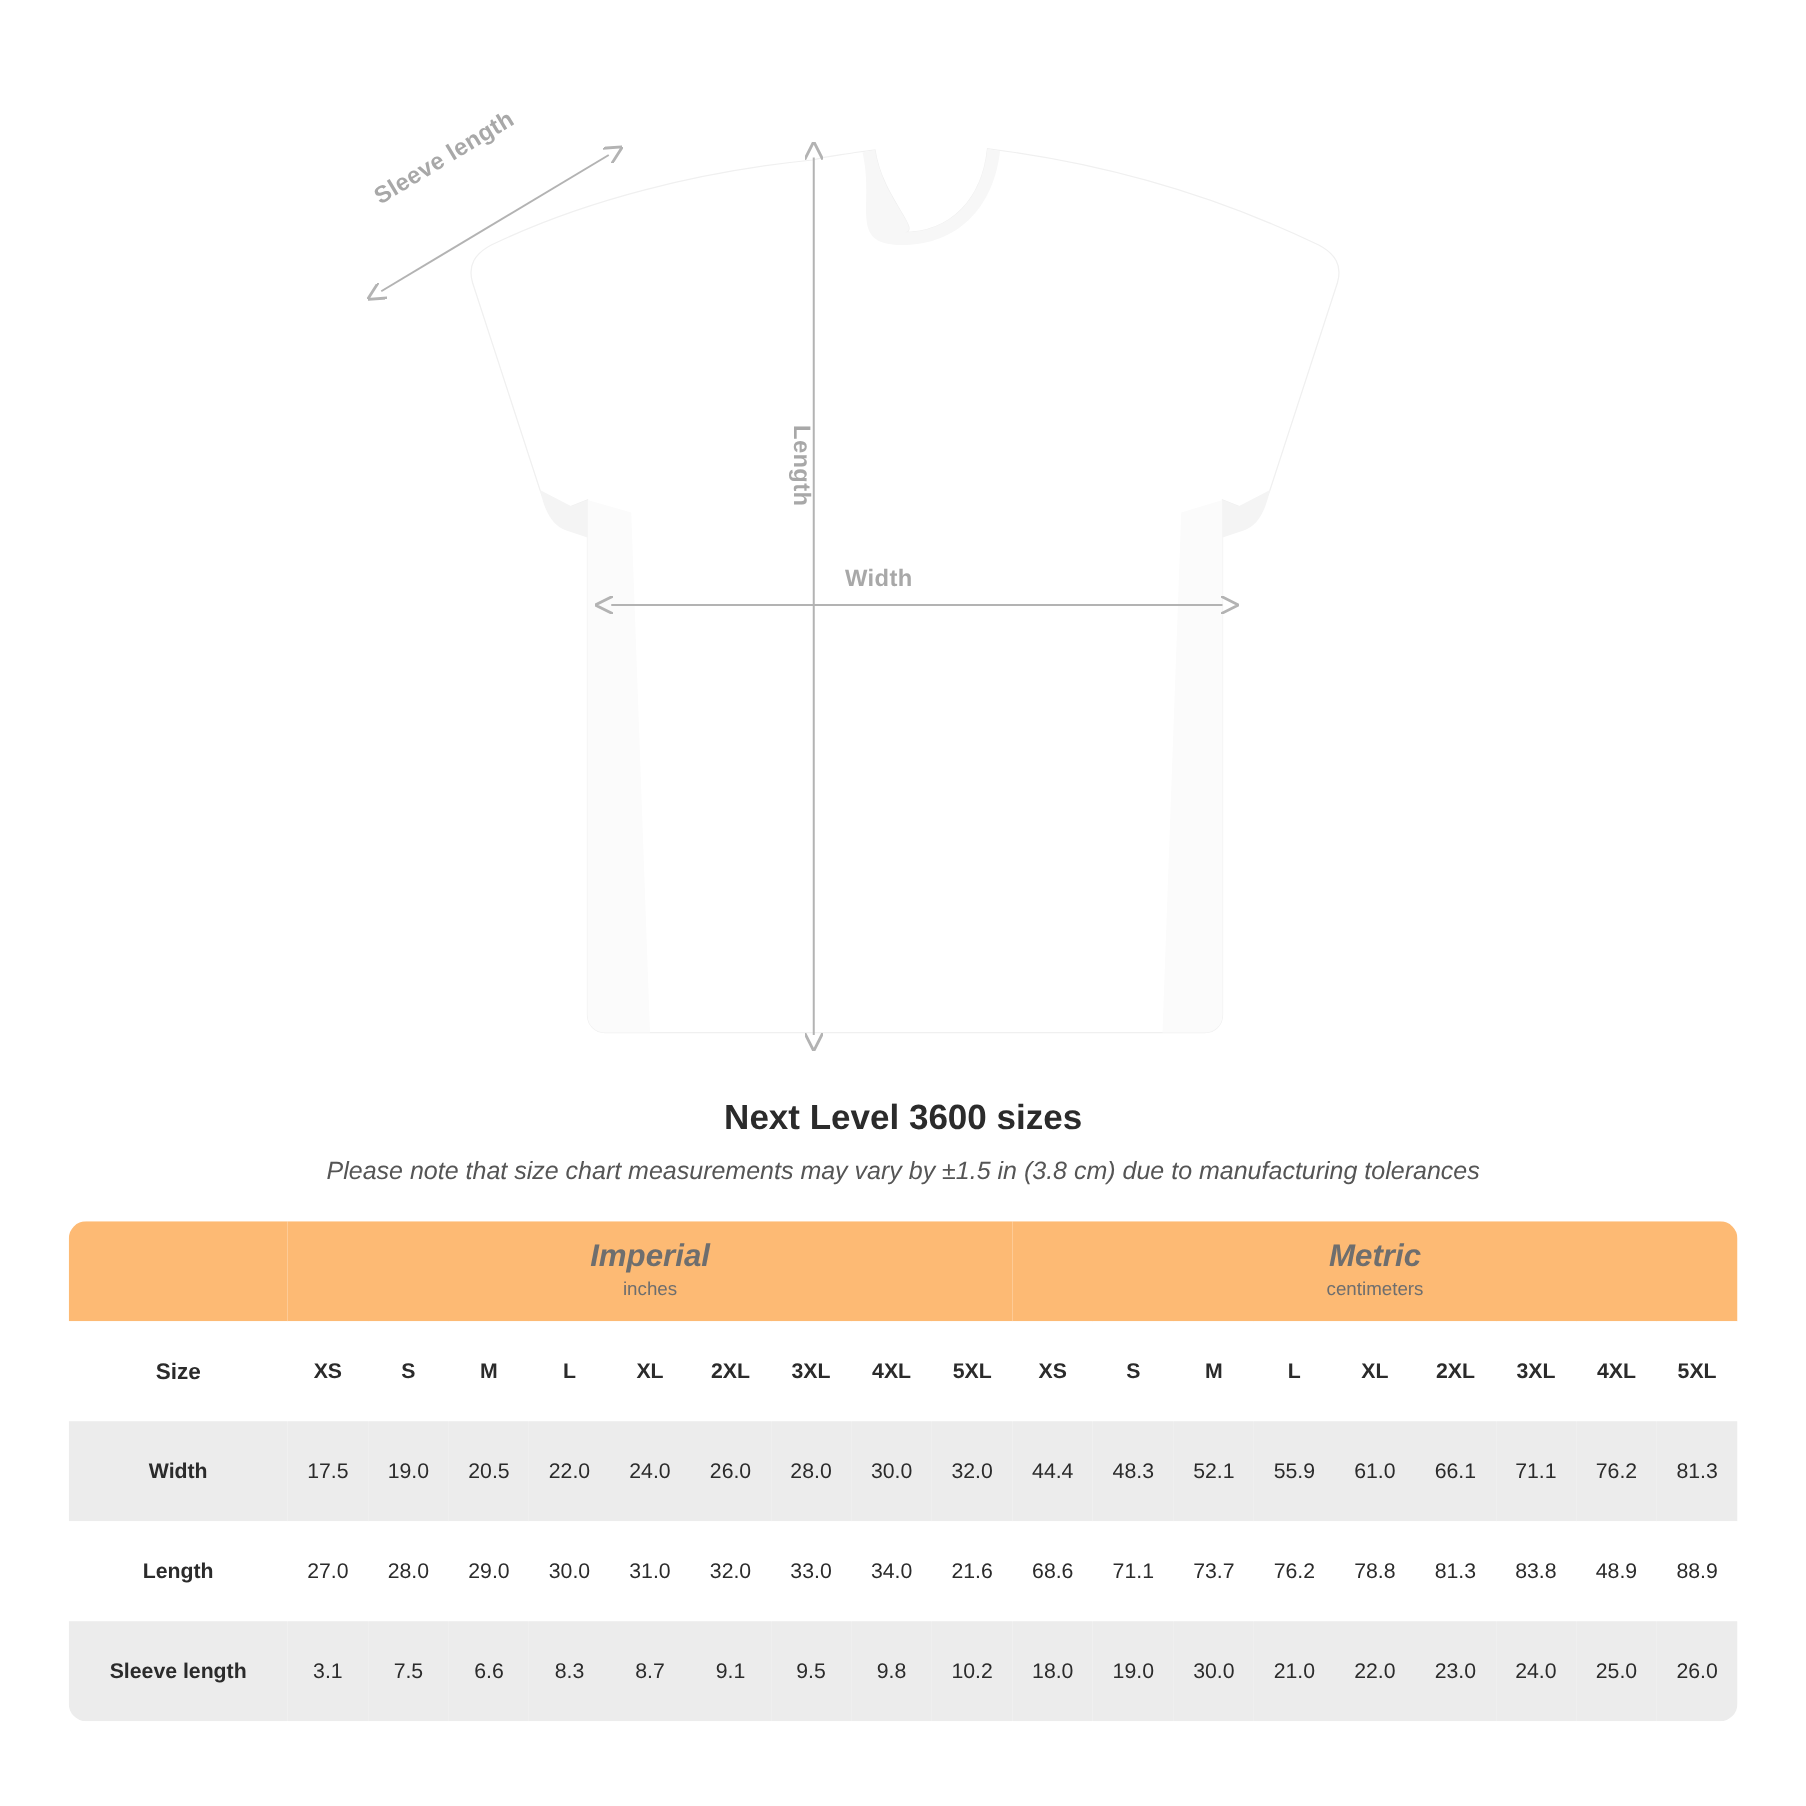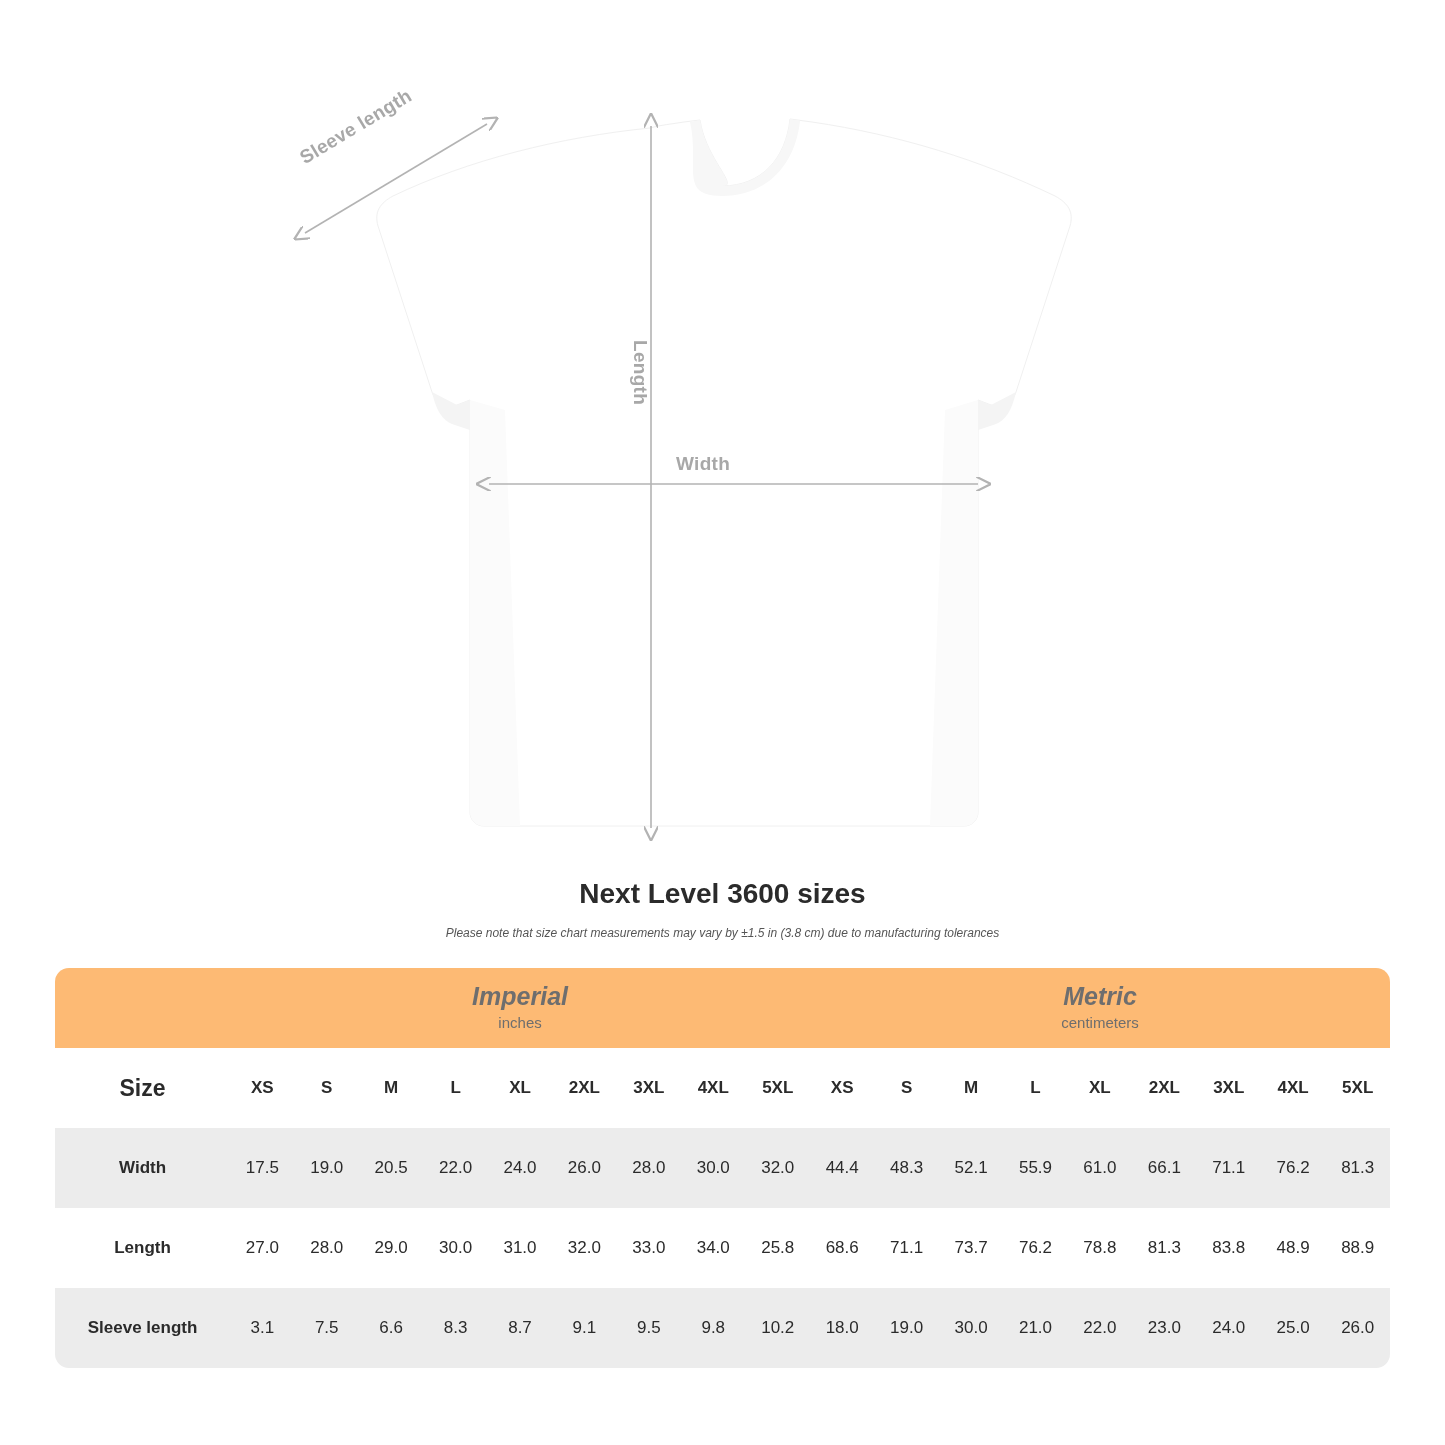--- a/index.html
+++ b/index.html
@@ -62,21 +62,21 @@
     text-align: center;
     margin-top: 18px;
   }
   .chart-title {
     font-size: 28px;
     font-weight: bold;
     color: #2b2b2b;
     margin: 16px;
   }
   .chart-note {
-    font-size: 12px;
+    font-size: 20px;
     font-style: italic;
     color: #555555;
     margin: 14px 0 0 0;
   }
 
   
   .table-wrap {
     margin: 28px 55px 0 55px;
     border-radius: 14px;
     overflow: hidden;
@@ -116,21 +116,21 @@
     font-style: normal;
     font-weight: normal;
     line-height: 1.5;
   }
 
   .row-head td {
     background: #ffffff;
     font-weight: bold;
     font-size: 17.5px;
   }
-  .row-head td.rowlabel { font-size: 23px; }
+  .row-head td.rowlabel { font-size: 18px; }
 
   .row-alt td { background: #ececec; }
   .row-plain td { background: #ffffff; }
 
   td.rowlabel {
     font-weight: bold;
     font-size: 18px;
     color: #2b2b2b;
   }
 </style>
@@ -281,21 +281,21 @@
         <tr class="row-plain">
           <td class="rowlabel">Length</td>
           <td>27.0</td>
           <td>28.0</td>
           <td>29.0</td>
           <td>30.0</td>
           <td>31.0</td>
           <td>32.0</td>
           <td>33.0</td>
           <td>34.0</td>
-          <td>25.8</td>
+          <td>21.6</td>
           <td>68.6</td>
           <td>71.1</td>
           <td>73.7</td>
           <td>76.2</td>
           <td>78.8</td>
           <td>81.3</td>
           <td>83.8</td>
           <td>48.9</td>
           <td>88.9</td>
         </tr>

